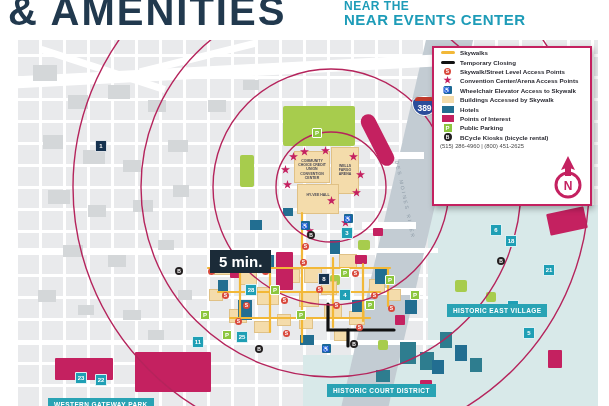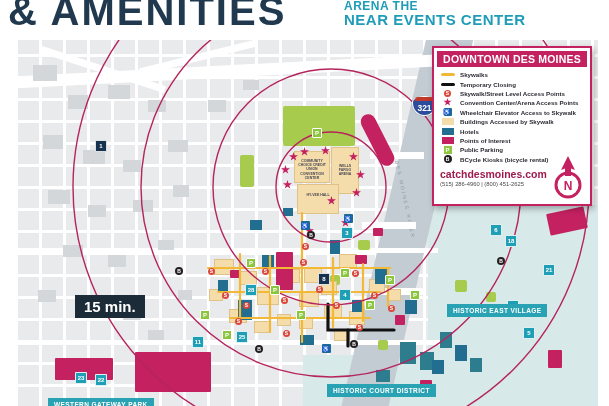--- a/index.html
+++ b/index.html
@@ -76,21 +76,21 @@
   .lg-site{font-size:10.5px;font-weight:700;color:#9e1b4e;padding:4px 6px 0;}
   .lg-phone{font-size:5.8px;color:#4a4a4a;padding:1px 6px;}
   .compass{position:absolute;right:4px;bottom:3px;width:36px;height:46px;}
 </style>
 </head>
 <body>
 
 <div class="page">
   <header>
     <h1 class="title">&amp; AMENITIES</h1>
-    <div class="sub1">ARENA THE</div>
+    <div class="sub1">NEAR THE</div>
     <div class="sub2">NEAR EVENTS CENTER</div>
   </header>
 
   <div id="map">
     <div id="base">
         <div class="abs tint" style="left: 410px; top: 165px; width: 170px; height: 210px;"></div>
         <div class="abs tint" style="left: 285px; top: 315px; width: 130px; height: 55px;"></div>
         <div class="abs river" style="left: 367px; top: -30px; width: 46px; height: 420px; transform: rotate(13deg);"></div>
         <div class="abs riverlabel" style="left: 382px; top: 120px; transform: rotate(78deg);">DES MOINES RIVER</div>
         <div class="abs road" style="left: -15px; top: 24px; width: 500px; height: 12px; transform: rotate(-3deg);"></div>
@@ -254,31 +254,30 @@
         <div class="abs m num" style="left: 472px; top: 184px;">6</div>
         <div class="abs m num navy" style="left: 300px; top: 233px;">8</div>
         <div class="abs m num" style="left: 174px; top: 296px;">11</div>
         <div class="abs m num" style="left: 489px; top: 260px;">14</div>
         <div class="abs m num" style="left: 487px; top: 195px;">18</div>
         <div class="abs m num" style="left: 525px; top: 224px;">21</div>
         <div class="abs m num" style="left: 77px; top: 334px;">22</div>
         <div class="abs m num" style="left: 57px; top: 332px;">23</div>
         <div class="abs m num" style="left: 218px; top: 291px;">25</div>
         <div class="abs m num" style="left: 227px; top: 244px;">28</div>
-        <div class="abs dlabel" style="left: 57px; top: 255px;">15 min.</div>
+        <div class="abs dlabel" style="left: 192px; top: 210px;">5 min.</div>
         <div class="abs district" style="left: 429px; top: 264px;">HISTORIC EAST VILLAGE</div>
         <div class="abs district" style="left: 309px; top: 344px;">HISTORIC COURT DISTRICT</div>
         <div class="abs district" style="left: 30px; top: 358px;">WESTERN GATEWAY PARK</div>
         <div class="abs shield" style="left: 394px; top: 56px;">
-          <span>321</span>
+          <span>389</span>
         </div>
       </div>
 
     <div id="legend">
-      <div class="lg-head">DOWNTOWN DES MOINES</div>
       <div id="lg-items">
           <div class="lg-row">
             <span class="lg-ic ic-skywalk-line">
               <i></i>
             </span>
             <span>Skywalks</span>
           </div>
           <div class="lg-row">
             <span class="lg-ic ic-closing-line">
               <i></i>
@@ -325,21 +324,20 @@
             </span>
             <span>Public Parking</span>
           </div>
           <div class="lg-row">
             <span class="lg-ic ic-b-circle">
               <i>B</i>
             </span>
             <span>BCycle Kiosks (bicycle rental)</span>
           </div>
         </div>
-      <div class="lg-site">catchdesmoines.com</div>
       <div class="lg-phone">(515) 286-4960 | (800) 451-2625</div>
       <svg class="compass" viewBox="0 0 36 46">
         <path d="M18,1 L25,15 L21,13.5 L21,21 L15,21 L15,13.5 L11,15 Z" fill="#c42160"></path>
         <circle cx="18" cy="30" r="12" fill="none" stroke="#c42160" stroke-width="3"></circle>
         <text x="18" y="35" text-anchor="middle" font-size="12" font-weight="bold" fill="#c42160" font-family="Liberation Sans, sans-serif">N</text>
       </svg>
     </div>
   </div>
 </div>
 

